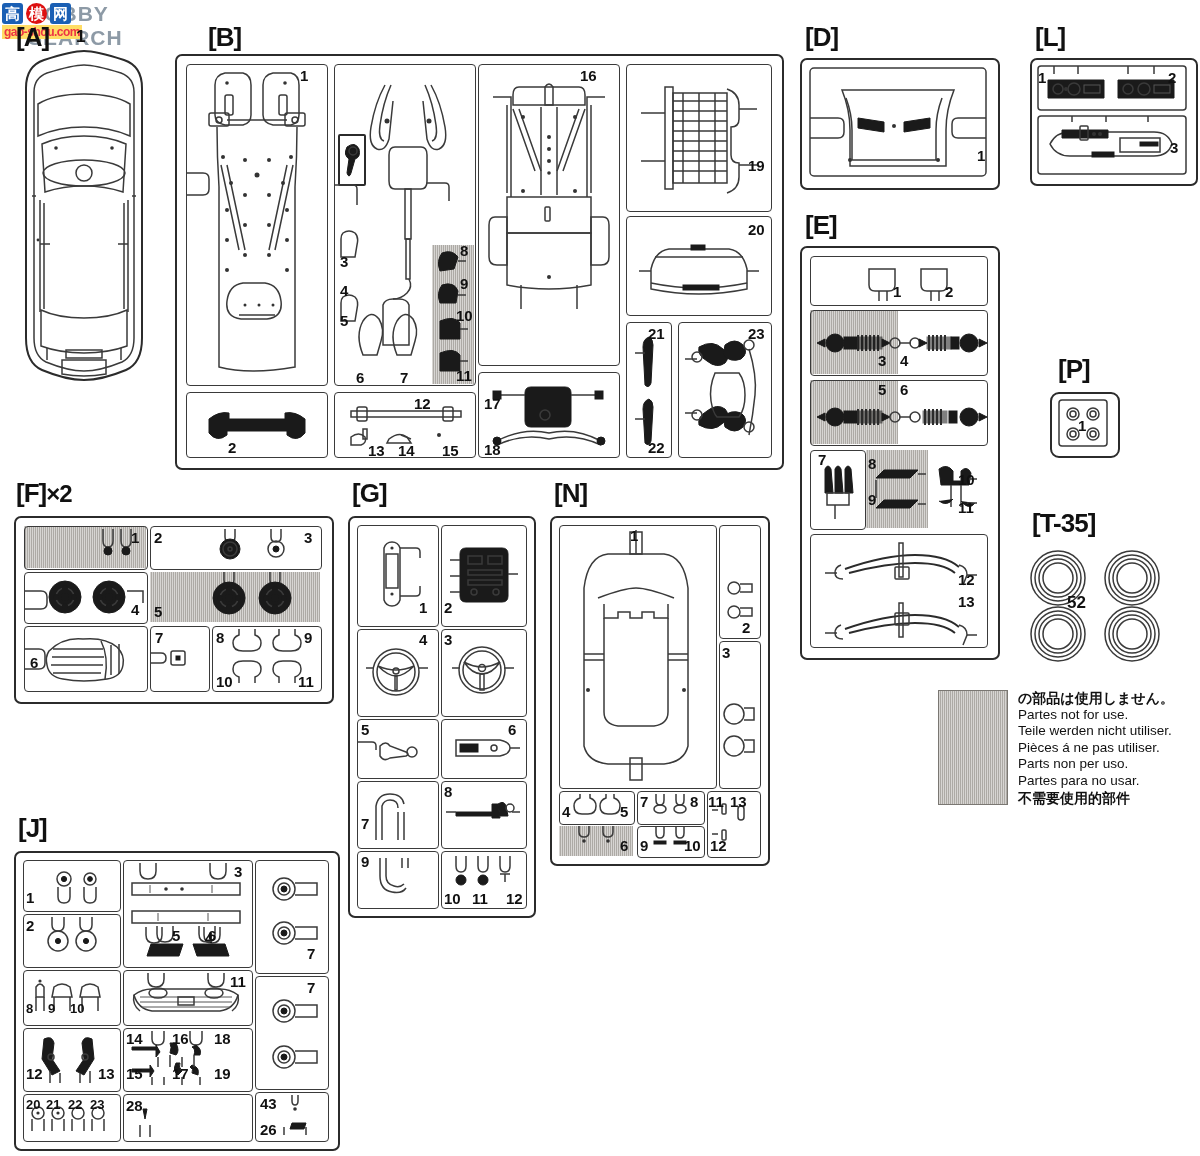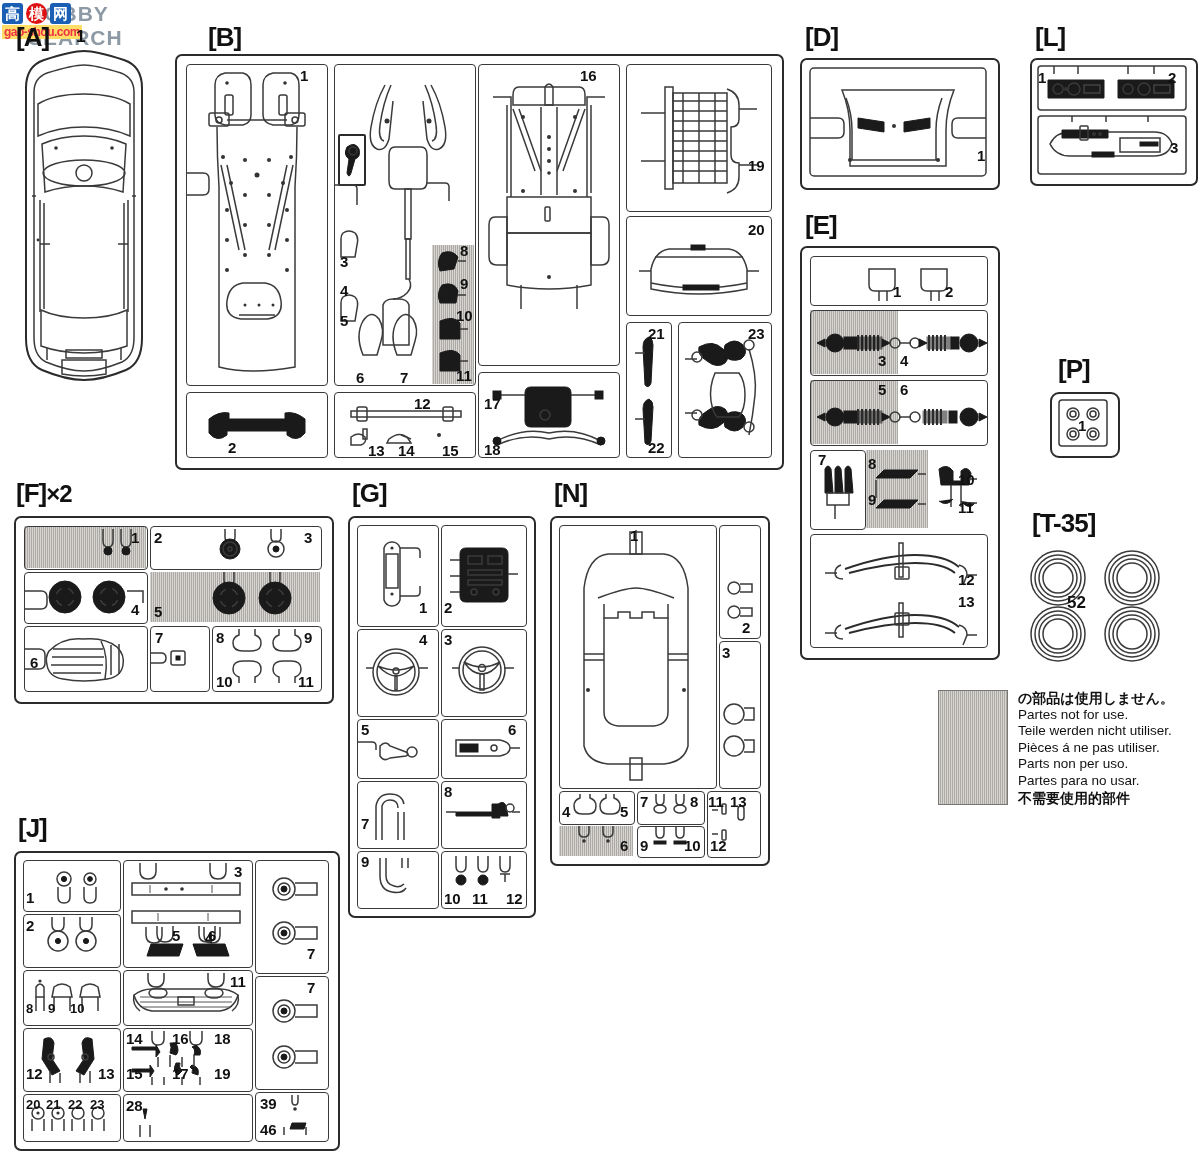--- a/index.html
+++ b/index.html
@@ -972,22 +972,22 @@
 <div class="num abs" style="left:307px;top:980px;">7</div>
 
 <div class="cell" style="left:255px;top:1092px;width:72px;height:48px;">
   <svg width="68" height="44" viewBox="0 0 68 44">
     <path class="ln" d="M36 2 l0 6 q0 4 3 4 q3 0 3-4 l0-6"></path>
     <circle class="dot" cx="39" cy="16" r="1.8"></circle>
     <path class="filled" d="M36 30 l14 0 l-2 6 l-14 0 Z"></path>
     <path class="ln" d="M28 34 l0 8 M50 34 l0 8"></path>
   </svg>
 </div>
-<div class="num abs" style="left:260px;top:1096px;">39</div>
-<div class="num abs" style="left:260px;top:1122px;">46</div>
+<div class="num abs" style="left:260px;top:1096px;">43</div>
+<div class="num abs" style="left:260px;top:1122px;">26</div>
 
 <div class="abs" style="left:938px;top:690px;">
   <div class="legend-swatch gray"></div>
 </div>
 <div class="abs legend-text" style="left:1018px;top:690px;width:180px;">
   <div class="jp">の部品は使用しません。</div>
   <div>Partes not for use.</div>
   <div>Teile werden nicht utiliser.</div>
   <div>Pièces á ne pas utiliser.</div>
   <div>Parts non per uso.</div>

